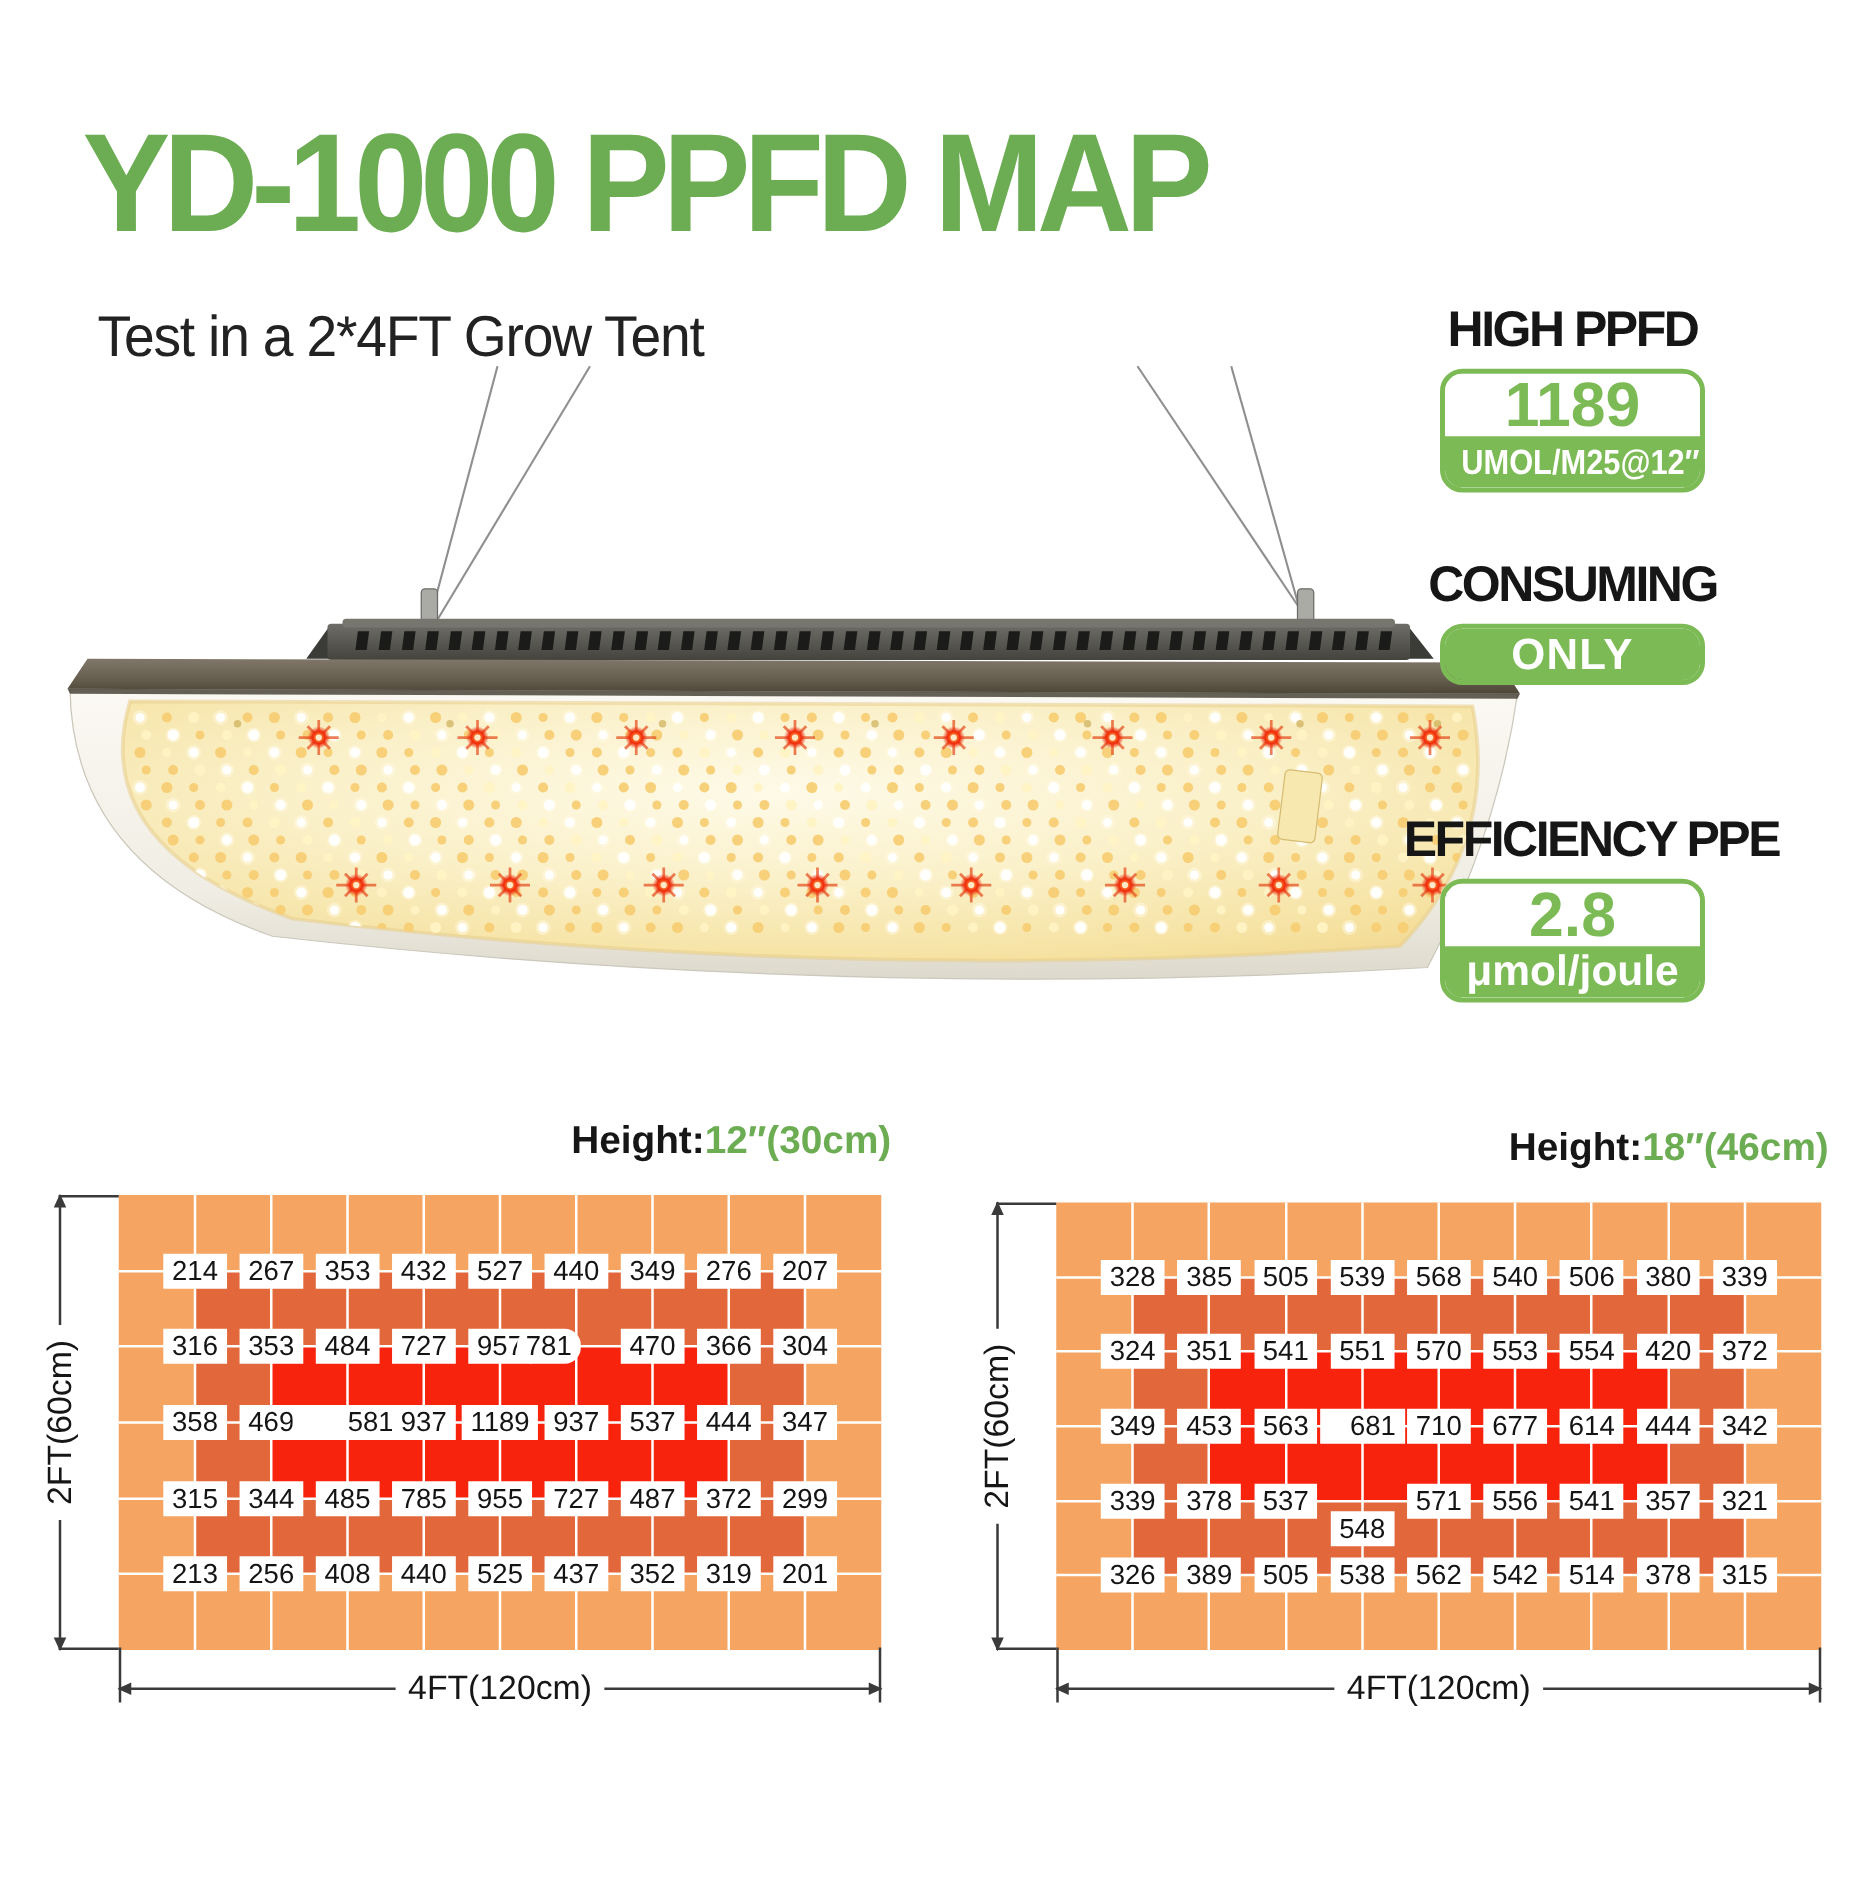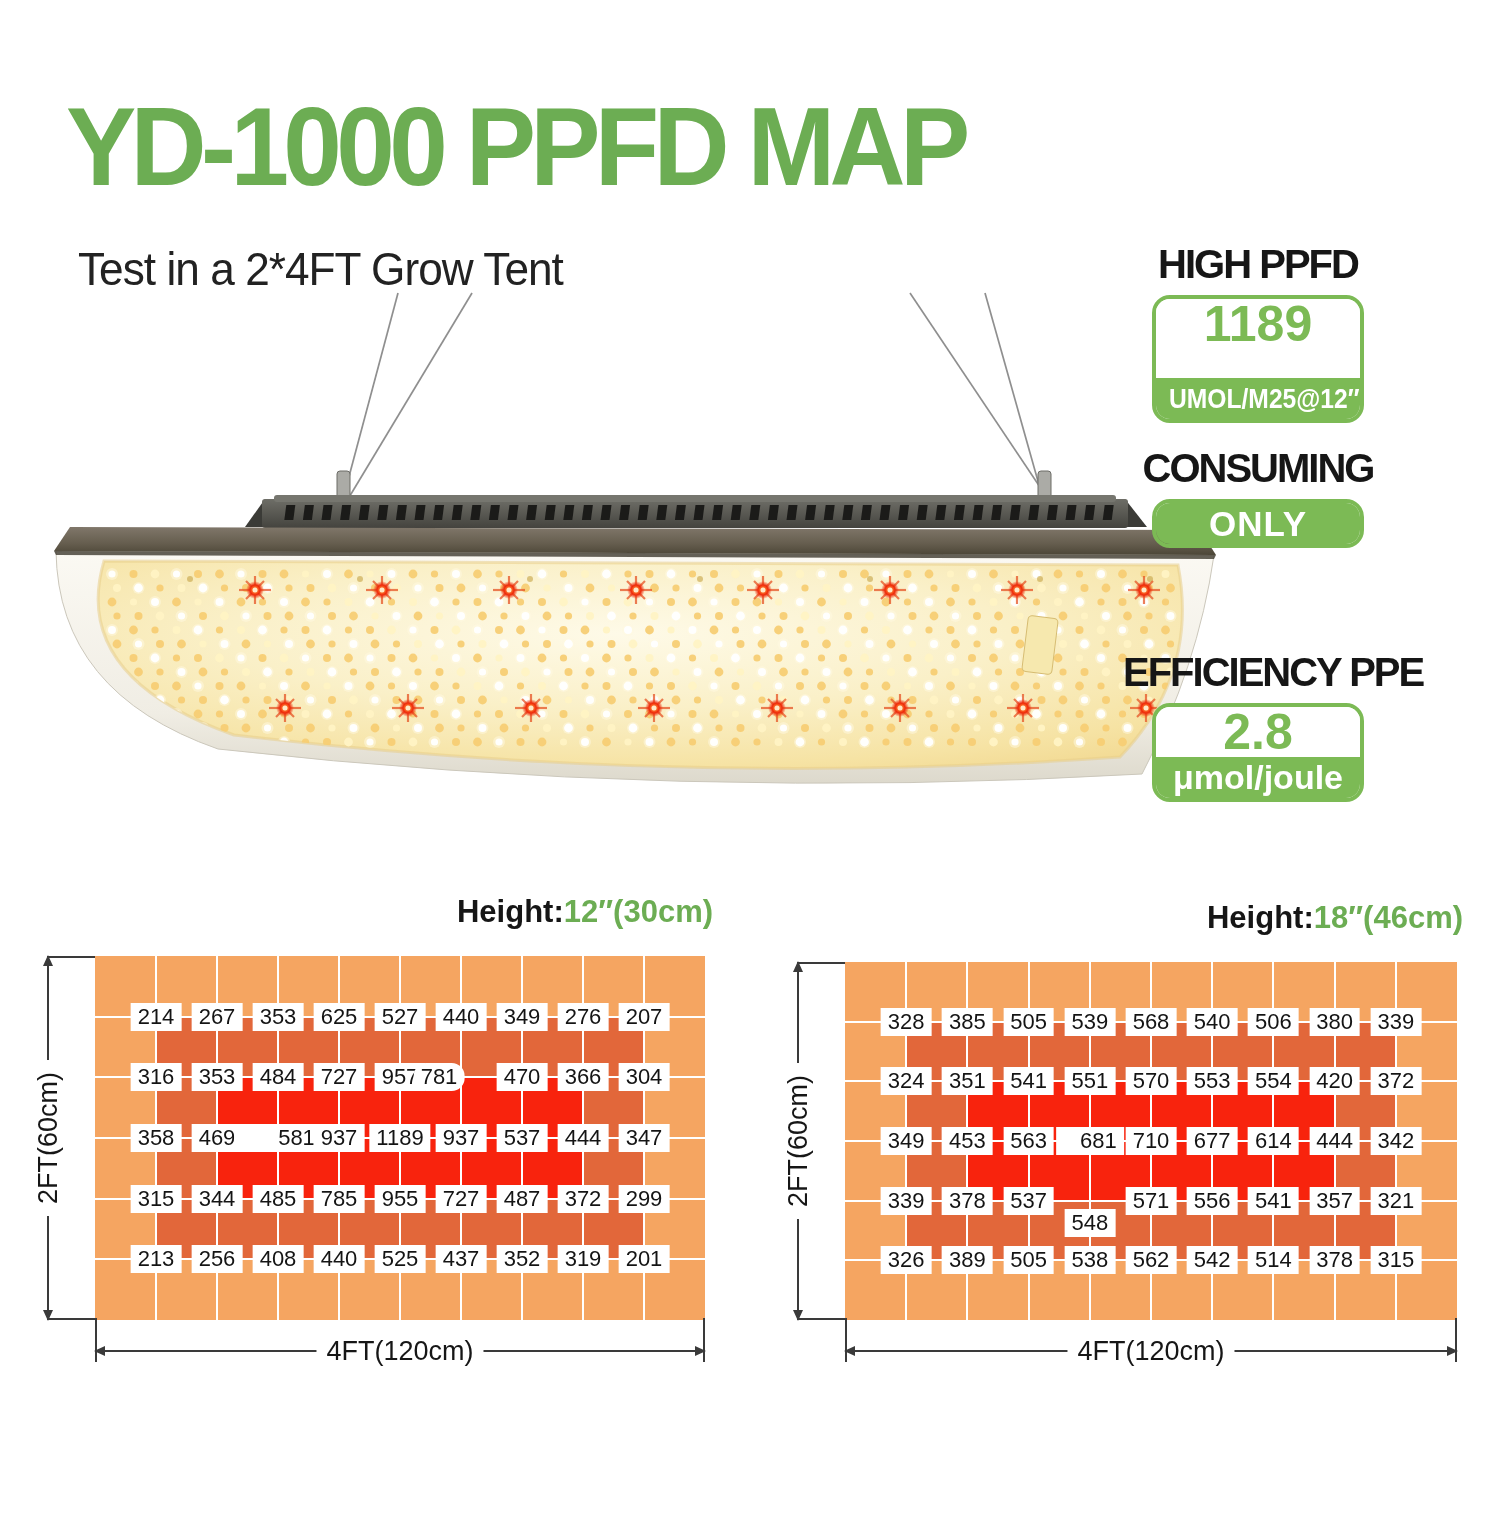--- a/index.html
+++ b/index.html
@@ -13,21 +13,21 @@
   #lamp{position:absolute;left:40px;top:287px;width:1230px;height:520px;z-index:1;}
   
   .stat{position:absolute;left:1123px;width:270px;text-align:center;z-index:2;}
   .stat-heading{font-size:40px;font-weight:bold;color:#161616;letter-spacing:-2px;white-space:nowrap;}
   .stat-box{width:204px;margin:8px auto 0;border:4px solid #7CBA55;border-radius:18px;
       overflow:hidden;background:#fff;}
   .stat-value{height:50px;line-height:50px;font-size:50px;font-weight:bold;color:#7CBA55;background:#fff;}
   .stat-unit{height:41px;line-height:41px;background:#7CBA55;color:#fff;font-weight:bold;}
   .stat-unit span{display:inline-block;}
   #stat0{top:242px;} #stat1{top:446px;} #stat2{top:650px;}
-  #stat0 .stat-unit{font-size:28px;margin-top:29px;} #stat0 .stat-unit span{transform:scaleX(.88);}
+  #stat0 .stat-unit{font-size:28px;} #stat0 .stat-unit span{transform:scaleX(.88);}
   #stat1 .stat-unit{font-size:35px;letter-spacing:1px;}
   #stat2 .stat-unit{font-size:34px;}
   
   .map{position:absolute;}
   .map-title{position:absolute;top:-62px;transform:translateX(-50%);white-space:nowrap;
       font-size:31px;font-weight:bold;color:#161616;}
   .map-title .mt-green{color:#6CAD53;}
   .ppfd-grid{position:absolute;left:0;top:0;background:#F5A561;}
   .zone{position:absolute;}
   .gline{position:absolute;background:#fff;}
@@ -1184,21 +1184,21 @@
       <div class="gline v" style="left: 487px;"></div>
       <div class="gline v" style="left: 548px;"></div>
       <div class="gline h" style="top: 59.6667px;"></div>
       <div class="gline h" style="top: 120.333px;"></div>
       <div class="gline h" style="top: 181px;"></div>
       <div class="gline h" style="top: 241.667px;"></div>
       <div class="gline h" style="top: 302.333px;"></div>
       <div class="val" style="left: 61px; top: 60.6667px;">214</div>
       <div class="val" style="left: 122px; top: 60.6667px;">267</div>
       <div class="val" style="left: 183px; top: 60.6667px;">353</div>
-      <div class="val" style="left: 244px; top: 60.6667px;">625</div>
+      <div class="val" style="left: 244px; top: 60.6667px;">432</div>
       <div class="val" style="left: 305px; top: 60.6667px;">527</div>
       <div class="val" style="left: 366px; top: 60.6667px;">440</div>
       <div class="val" style="left: 427px; top: 60.6667px;">349</div>
       <div class="val" style="left: 488px; top: 60.6667px;">276</div>
       <div class="val" style="left: 549px; top: 60.6667px;">207</div>
       <div class="val" style="left: 61px; top: 121.333px;">316</div>
       <div class="val" style="left: 122px; top: 121.333px;">353</div>
       <div class="val" style="left: 183px; top: 121.333px;">484</div>
       <div class="val" style="left: 244px; top: 121.333px;">727</div>
       <div class="val" style="left: 305px; top: 121.333px;">957</div>

